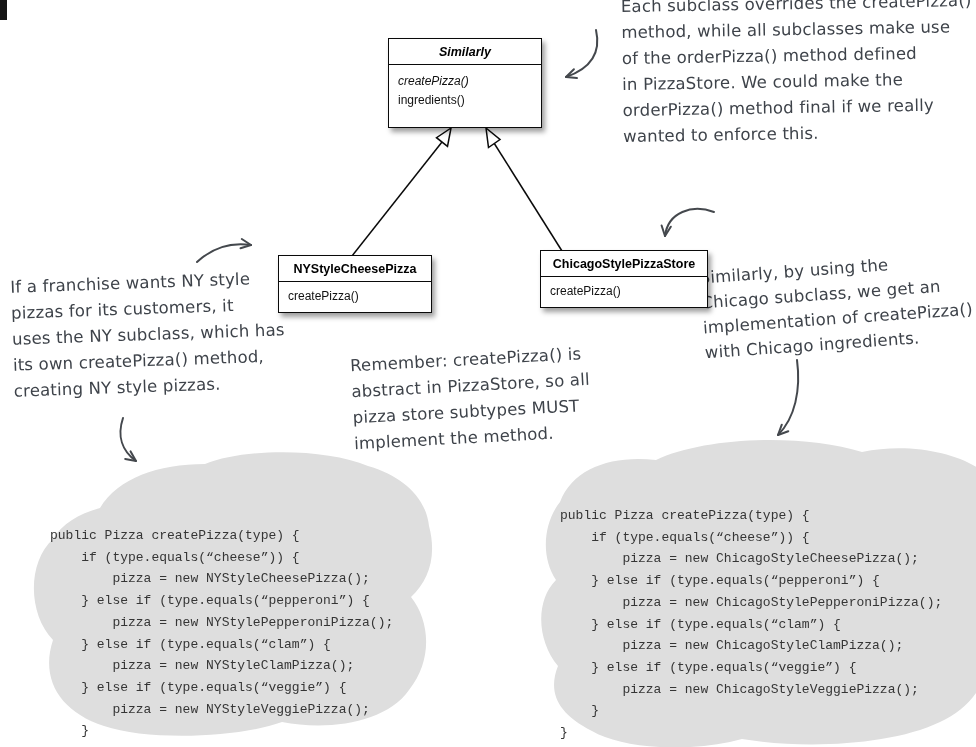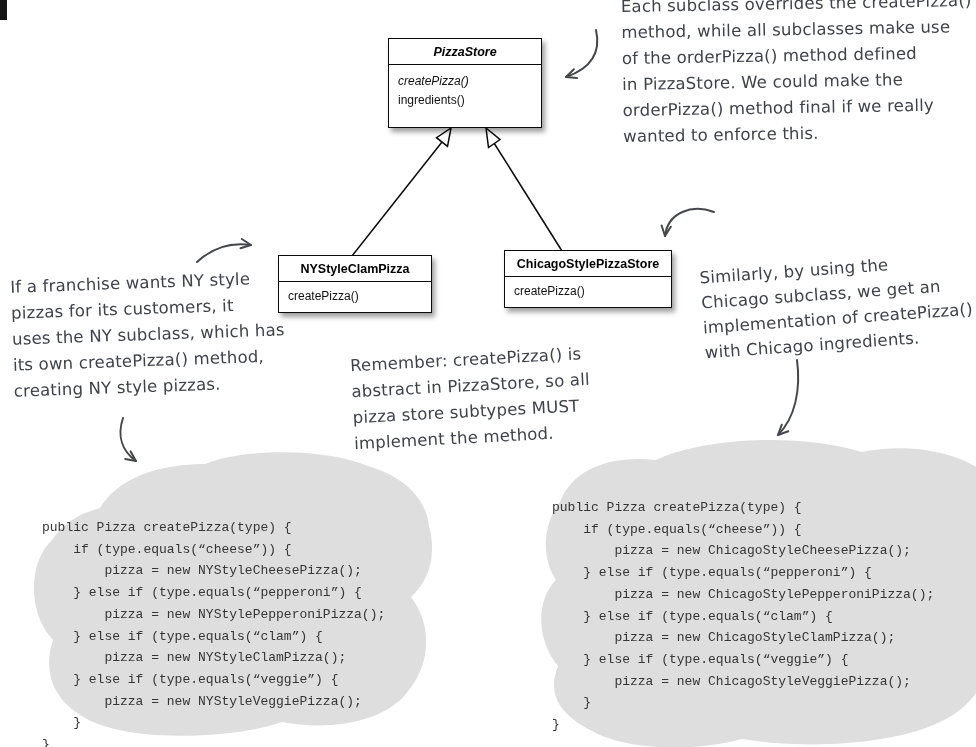--- a/index.html
+++ b/index.html
@@ -19,21 +19,21 @@
   .uml-title.it{font-style:italic;}
   .uml-body{padding:7px 9px;}
   .uml-method{font-size:12px;line-height:19px;color:#111;}
   .uml-method.it{font-style:italic;}
   .note{
     position:absolute;z-index:3;white-space:pre;color:#3e434a;
     font-family:"DejaVu Sans",sans-serif;font-size:16.5px;line-height:26px;
     letter-spacing:0.2px;
   }
   .code{
-    position:absolute;z-index:2;white-space:pre;margin:4px;color:#353535;
+    position:absolute;z-index:2;white-space:pre;margin:12px;color:#353535;
     font-family:"Liberation Mono","DejaVu Sans Mono",monospace;
     font-size:13px;line-height:21.7px;
   }
   .artifact{position:absolute;z-index:5;background:#151515;}
 </style>
 </head>
 <body>
 
 <div id="canvas">
 
@@ -81,35 +81,35 @@
         <path d="M 130.6 451.4 L 136 461 L 125.2 459"></path>
       </g>
       <g>
         <path d="M 797 360 C 801 390 795 418 778 435"></path>
         <path d="M 788.3 431.2 L 778 435 L 781.8 424.7"></path>
       </g>
     </g>
   </svg>
 
   <div class="uml-box" style="left:388px;top:38px;width:152px;height:88px;">
-    <div class="uml-title it">PizzaStore</div>
+    <div class="uml-title it">Similarly</div>
     <div class="uml-body">
       <div class="uml-method it">createPizza()</div>
       <div class="uml-method">ingredients()</div>
     </div>
   </div>
 
   <div class="uml-box" style="left:278px;top:255px;width:152px;height:56px;">
-    <div class="uml-title">NYStyleClamPizza</div>
+    <div class="uml-title">NYStyleCheesePizza</div>
     <div class="uml-body" style="padding:5px 9px;">
       <div class="uml-method">createPizza()</div>
     </div>
   </div>
 
-  <div class="uml-box" style="left:504px;top:250px;width:166px;height:56px;">
+  <div class="uml-box" style="left:540px;top:250px;width:166px;height:56px;">
     <div class="uml-title">ChicagoStylePizzaStore</div>
     <div class="uml-body" style="padding:5px 9px;">
       <div class="uml-method">createPizza()</div>
     </div>
   </div>
 
   <div class="note" style="left:622px;top:-9px;transform:rotate(-1deg);">Each subclass overrides the createPizza()
 method, while all subclasses make use
 of the orderPizza() method defined
 in PizzaStore. We could make the

